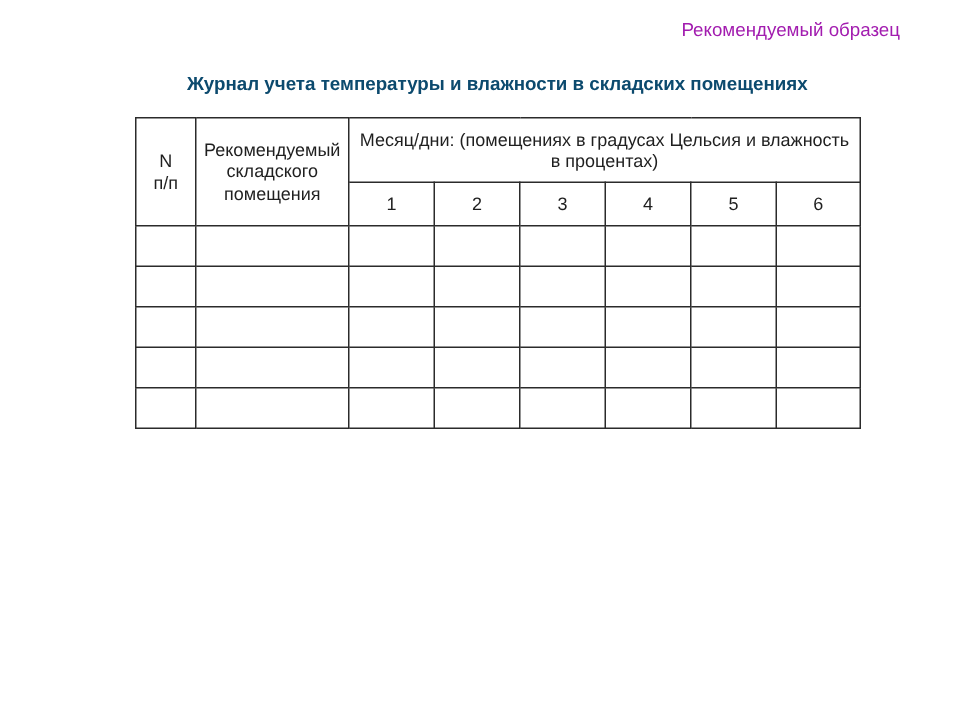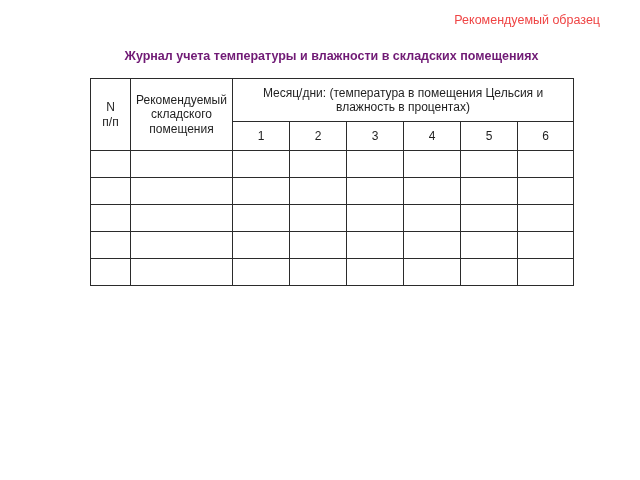--- a/index.html
+++ b/index.html
@@ -14,32 +14,32 @@
     background: #ffffff;
     font-family: "Liberation Sans", sans-serif;
     color: #1f1f1f;
   }
   .corner-label {
     position: absolute;
     top: 13px;
     right: 40px;
     font-size: 12.5px;
     line-height: 15px;
-    color: #ef4444;
+    color: #a21caf;
   }
   .doc-title {
     position: absolute;
     top: 48px;
     left: 90px;
     width: 483px;
     text-align: center;
     font-size: 12.5px;
     font-weight: bold;
     line-height: 16px;
-    color: #701a75;
+    color: #0c4a6e;
   }
   table.journal {
     position: absolute;
     top: 78px;
     left: 90px;
     width: 483px;
     border-collapse: collapse;
     table-layout: fixed;
   }
   table.journal th,
@@ -79,21 +79,21 @@
       <col style="width:57px">
       <col style="width:57px">
       <col style="width:57px">
       <col style="width:56px">
     </colgroup>
     <thead>
       <tr class="group-row">
         <th rowspan="2" class="num-col-header">N
 п/п</th>
         <th rowspan="2">Рекомендуемый складского помещения</th>
-        <th colspan="6">Месяц/дни: (температура в помещения Цельсия и влажность в процентах)</th>
+        <th colspan="6">Месяц/дни: (помещениях в градусах Цельсия и влажность в процентах)</th>
       </tr>
       <tr class="day-row">
 
       <th>1</th>
           <th>2</th>
           <th>3</th>
           <th>4</th>
           <th>5</th>
           <th>6</th>
         </tr>

